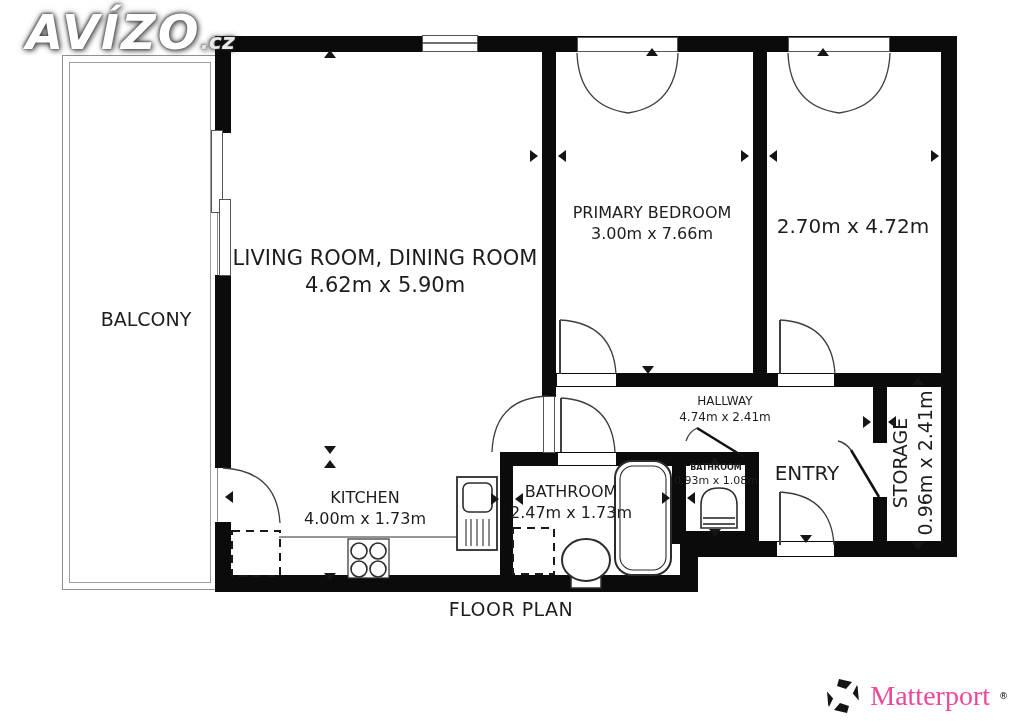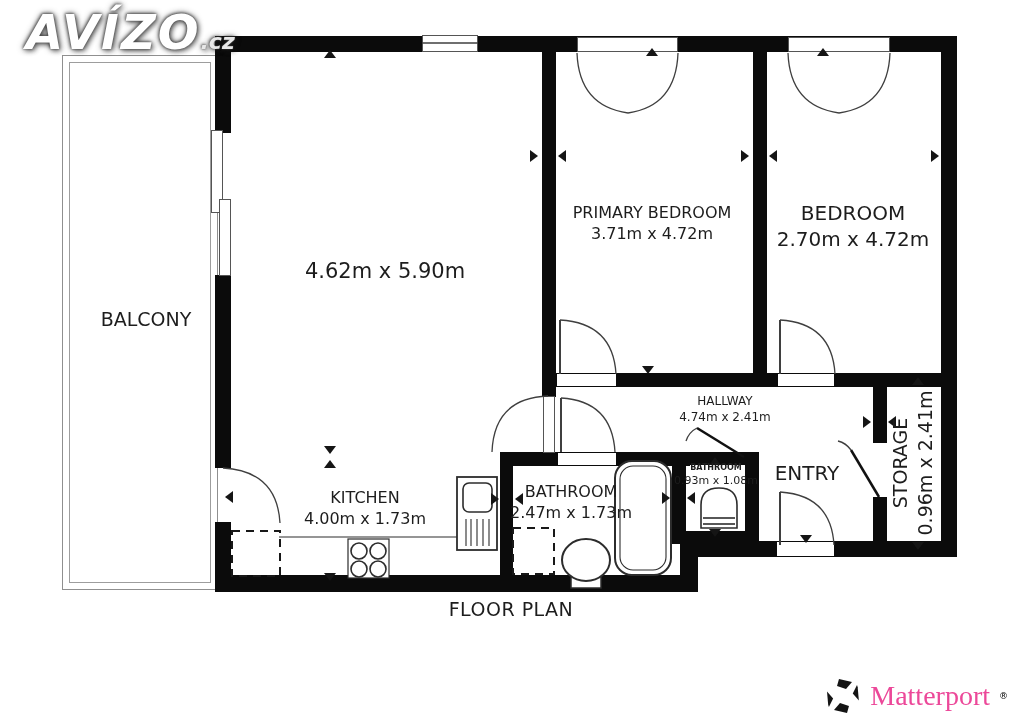--- a/index.html
+++ b/index.html
@@ -137,28 +137,28 @@
       <polygon points="863,416 863,428 871,422"></polygon>
       <polygon points="896,416 896,428 888,422"></polygon>
       <polygon points="642,366 654,366 648,374"></polygon>
     </g>
   </svg>
 
   <div class="lbl" style="left:146px;top:319px;font-size:19px;">
     <span class="nm">BALCONY</span>
   </div>
   <div class="lbl" style="left:385px;top:272px;font-size:21px;">
+    <span class="nm">LIVING ROOM, DINING ROOM</span>
     <span class="dm">4.62m x 5.90m</span>
   </div>
   <div class="lbl" style="left:652px;top:224px;font-size:16px;">
     <span class="nm">PRIMARY BEDROOM</span>
-    <span class="dm">3.71m x 4.72m</span>
+    <span class="dm">3.00m x 7.66m</span>
   </div>
   <div class="lbl" style="left:853px;top:226px;font-size:20px;">
-    <span class="nm">BEDROOM</span>
     <span class="dm">2.70m x 4.72m</span>
   </div>
   <div class="lbl" style="left:700px;top:410px;font-size:12px;margin-left:25px;">
     <span class="nm">HALLWAY</span>
     <span class="dm">4.74m x 2.41m</span>
   </div>
   <div class="lbl" style="left:365px;top:509px;font-size:16px;">
     <span class="nm">KITCHEN</span>
     <span class="dm">4.00m x 1.73m</span>
   </div>

